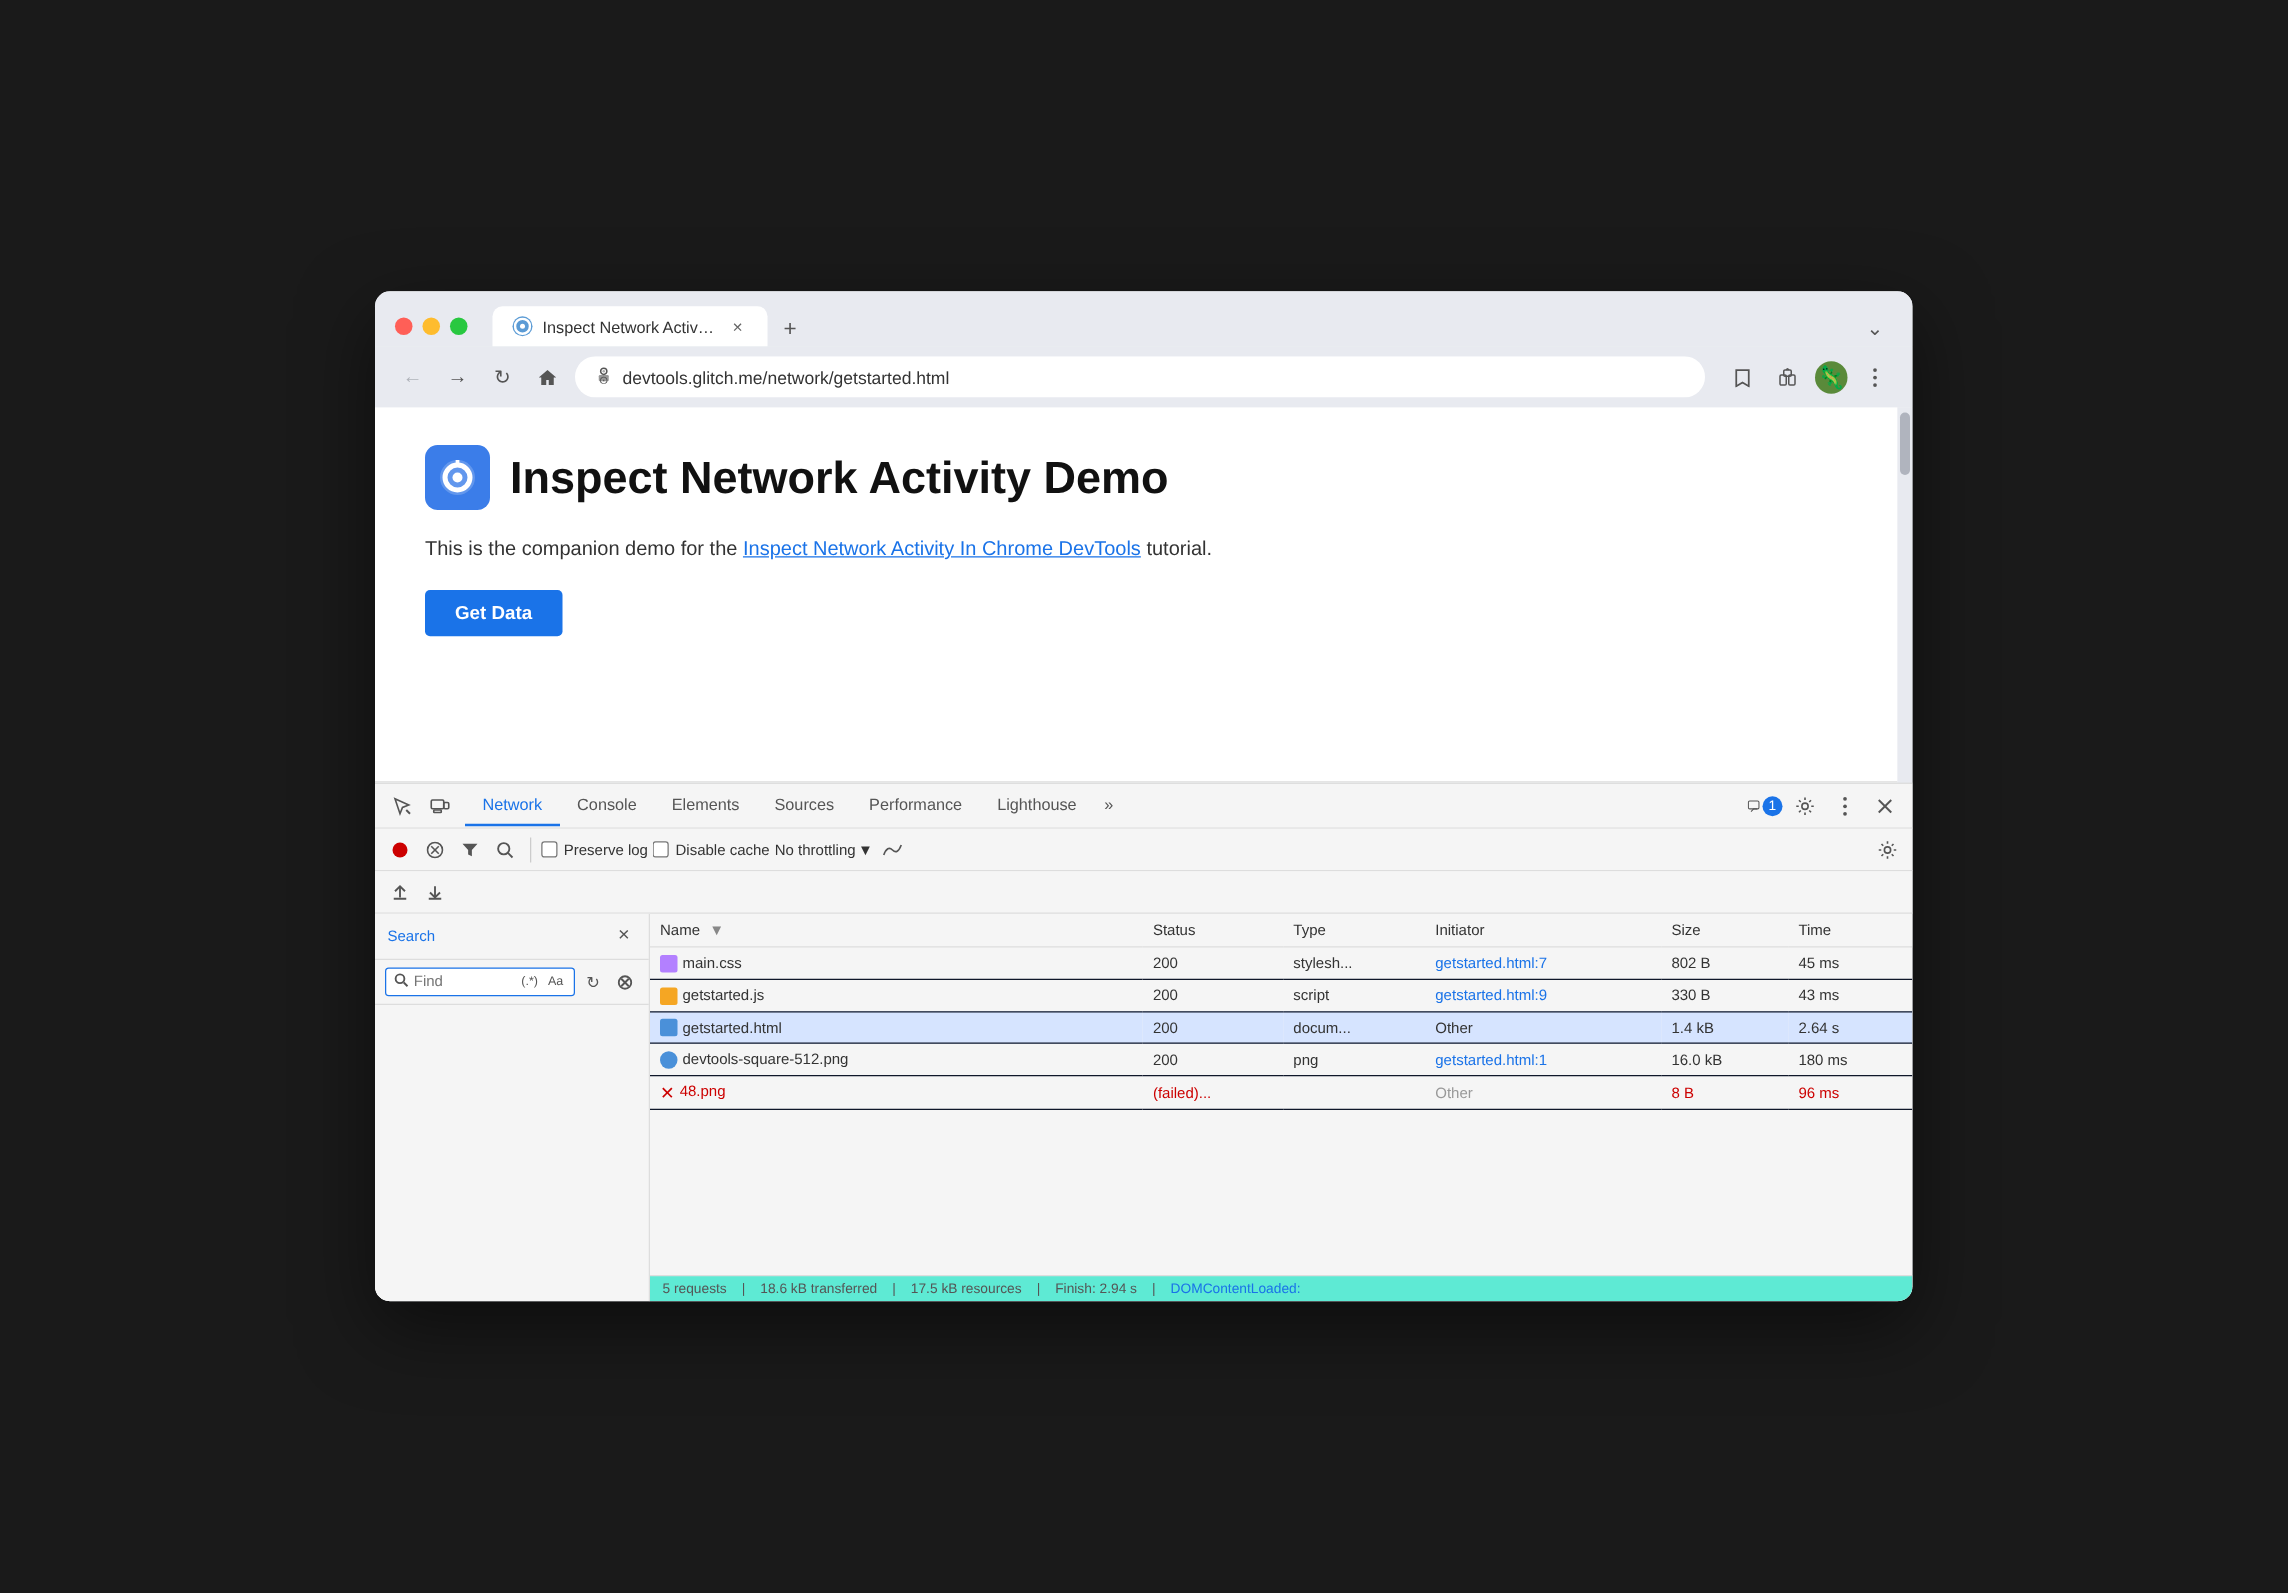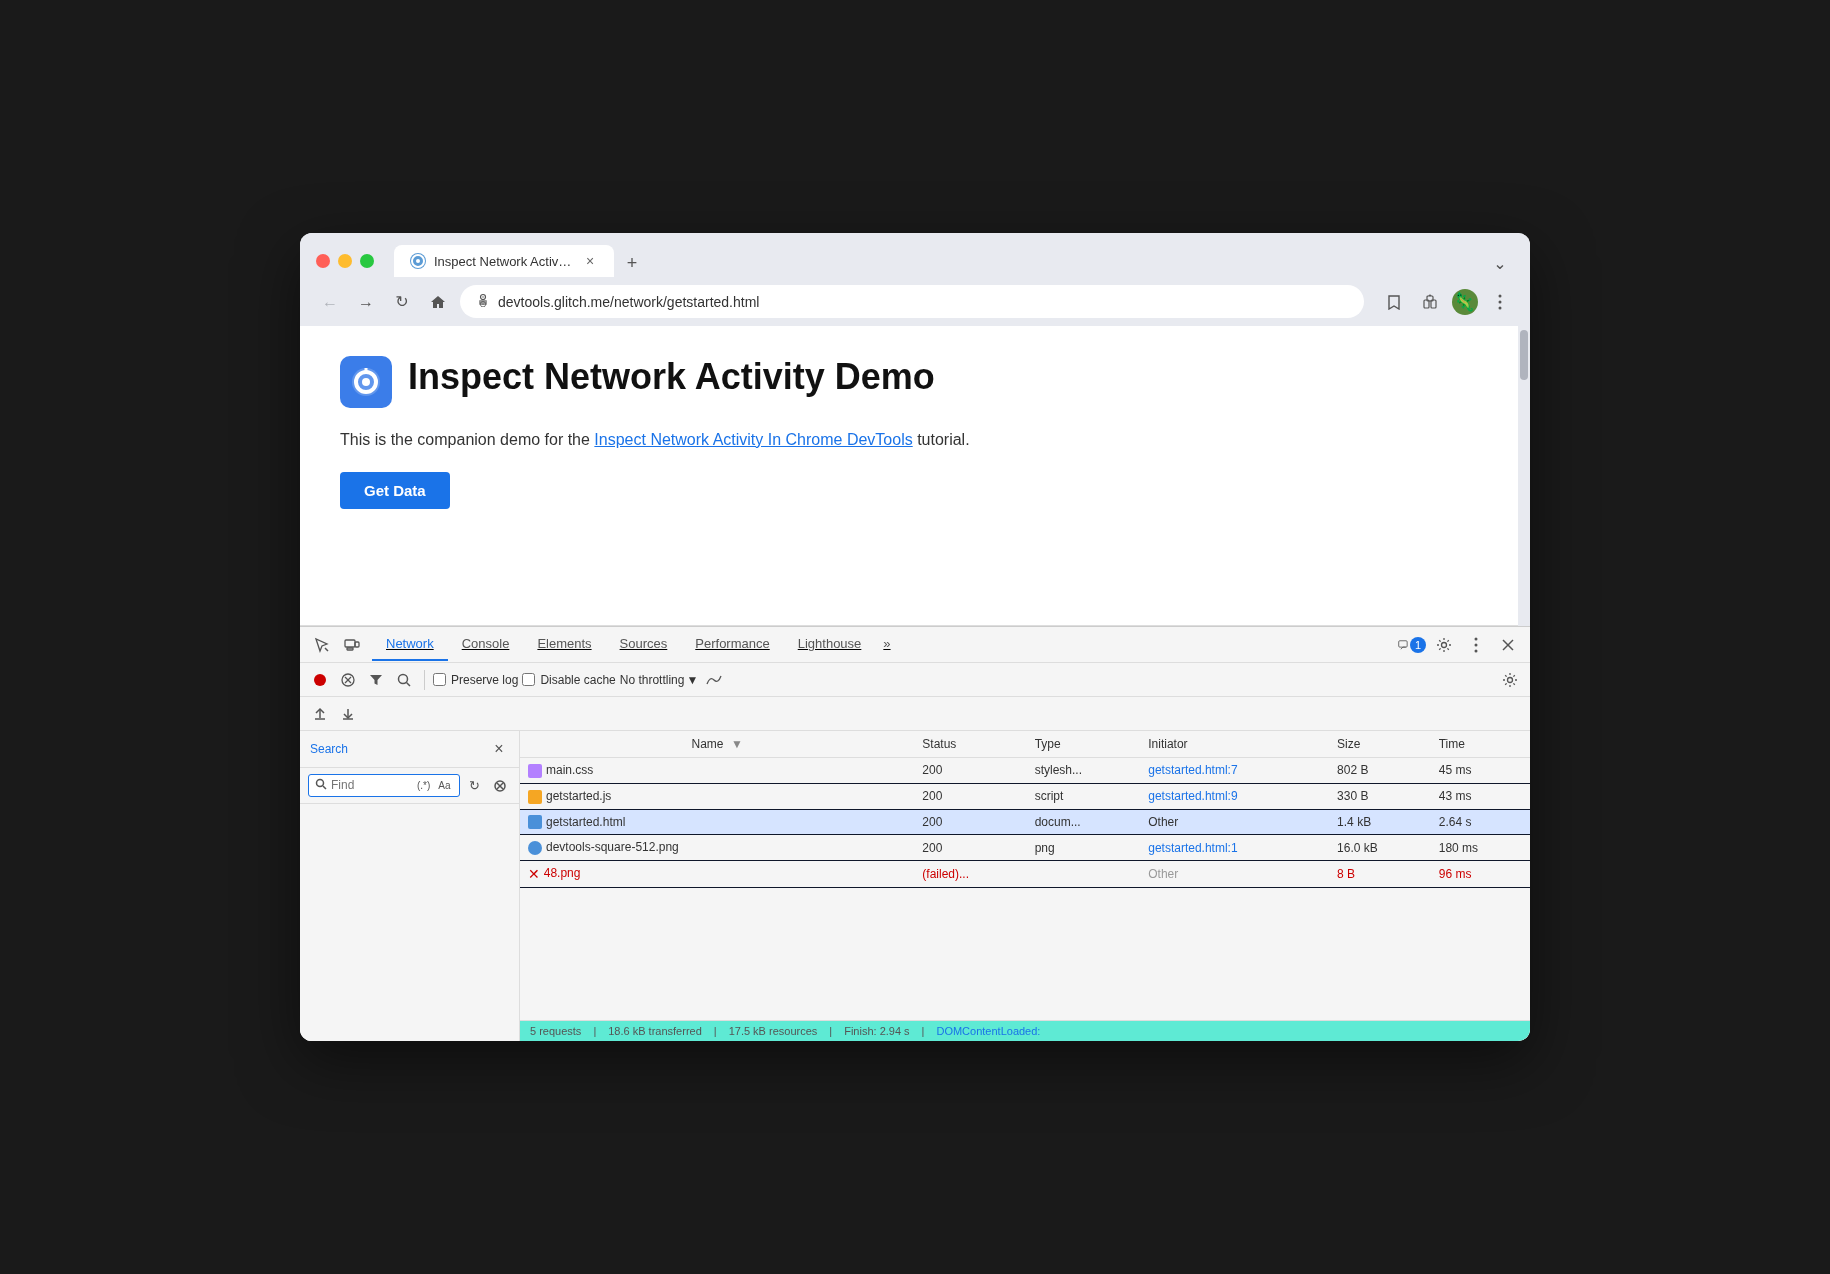--- a/index.html
+++ b/index.html
@@ -176,20 +176,21 @@
     }
     
     .page-content {
       background: #fff;
       padding: 30px 40px;
       min-height: 300px;
       border-bottom: 1px solid #ddd;
     }
     .page-heading {
       display: flex;
+      align-items: center;
       gap: 16px;
       margin-bottom: 20px;
     }
     .chrome-logo {
       width: 52px;
       height: 52px;
       border-radius: 10px;
       background: #3b7de9;
       display: flex;
       align-items: center;
@@ -245,21 +246,20 @@
       border-radius: 4px;
       font-size: 14px;
       color: #555;
     }
     .dt-tabs {
       display: flex;
       align-items: flex-start;
       gap: 0;
       flex: 1;
       margin-left: 4px;
-      text-decoration: underline;
     }
     .dt-tab {
       padding: 8px 14px;
       font-size: 13px;
       color: #555;
       cursor: pointer;
       border-bottom: 2px solid transparent;
       white-space: nowrap;
     }
     .dt-tab-more {
@@ -440,21 +440,21 @@
       border-bottom: 1px solid #ddd;
       padding: 6px 8px;
       text-align: left;
       font-weight: 500;
       color: #333;
       position: sticky;
       top: 0;
       z-index: 1;
       white-space: nowrap;
     }
-    thead th:first-child { min-width: 220px; text-align: center; }
+    thead th:first-child { min-width: 220px; }
     tbody tr {
       border-bottom: 1px solid #0f172a;
       cursor: pointer;
     }
     tbody td {
       padding: 5px 8px;
       color: #333;
       white-space: nowrap;
     }
     .initiator-link { color: #1a73e8; text-decoration: none; }

